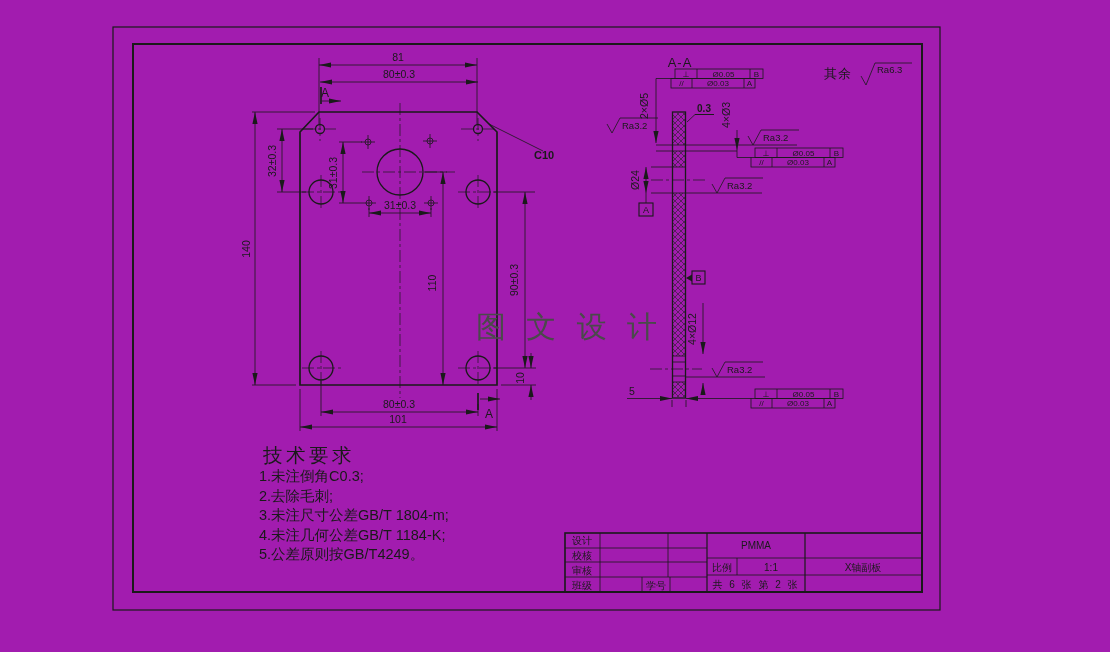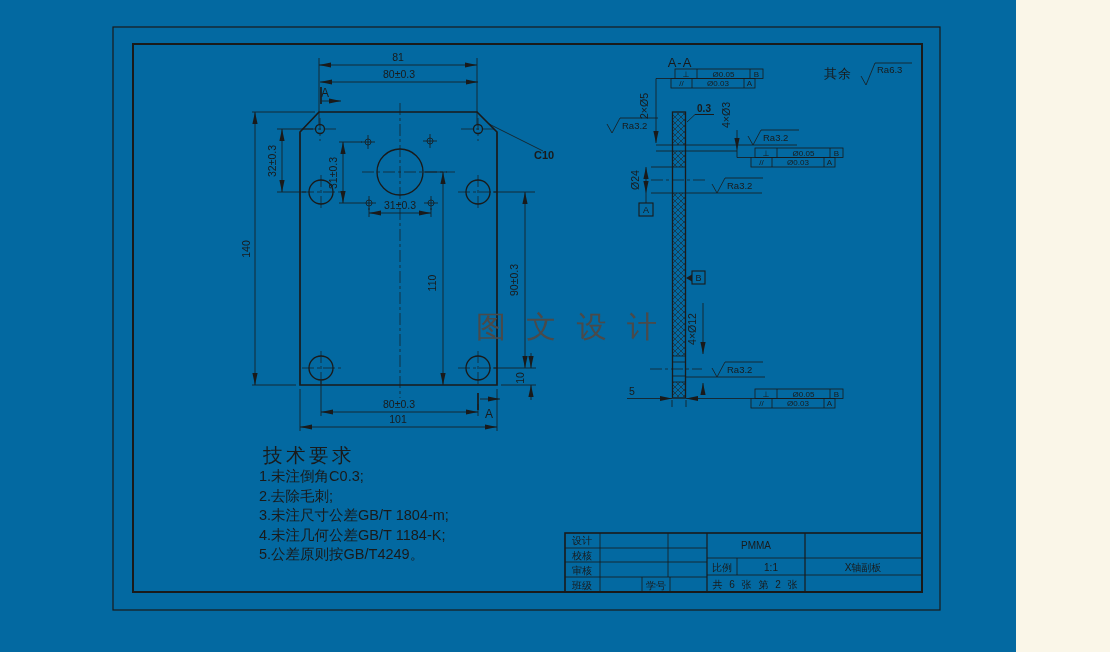--- a/index.html
+++ b/index.html
@@ -1,16 +1,16 @@
 <!DOCTYPE html>
 <html><head>
 <meta charset="utf-8">
 <style>
   html,body{margin:0;padding:0;background:#faf6e8;}
-  #sheet{position:relative;width:1016px;height:652px;background:#0369a1;overflow:hidden;
+  #sheet{position:relative;width:1110px;height:652px;background:#a21caf;overflow:hidden;
          font-family:"Liberation Sans", sans-serif;}
   svg{position:absolute;left:0;top:0;}
   text{fill:#1a1a1a;font-family:"Liberation Sans", sans-serif;}
   .ln{stroke:#1a1a1a;fill:none;}
   .s{stroke-width:0.8;}
   .m{stroke-width:1.3;}
   .t{stroke-width:1.7;}
   .cl{stroke-width:0.7;stroke-dasharray:12 3 3 3;}
   .dim{font-size:10.5px;}
   .fcf{font-size:8px;}

